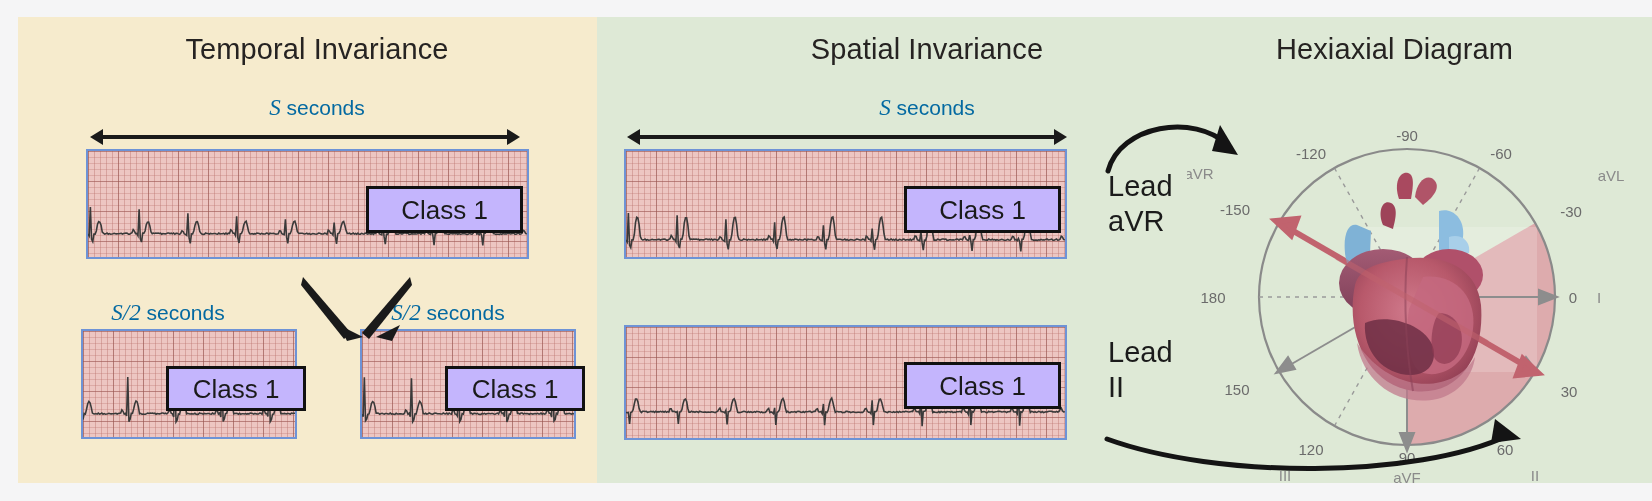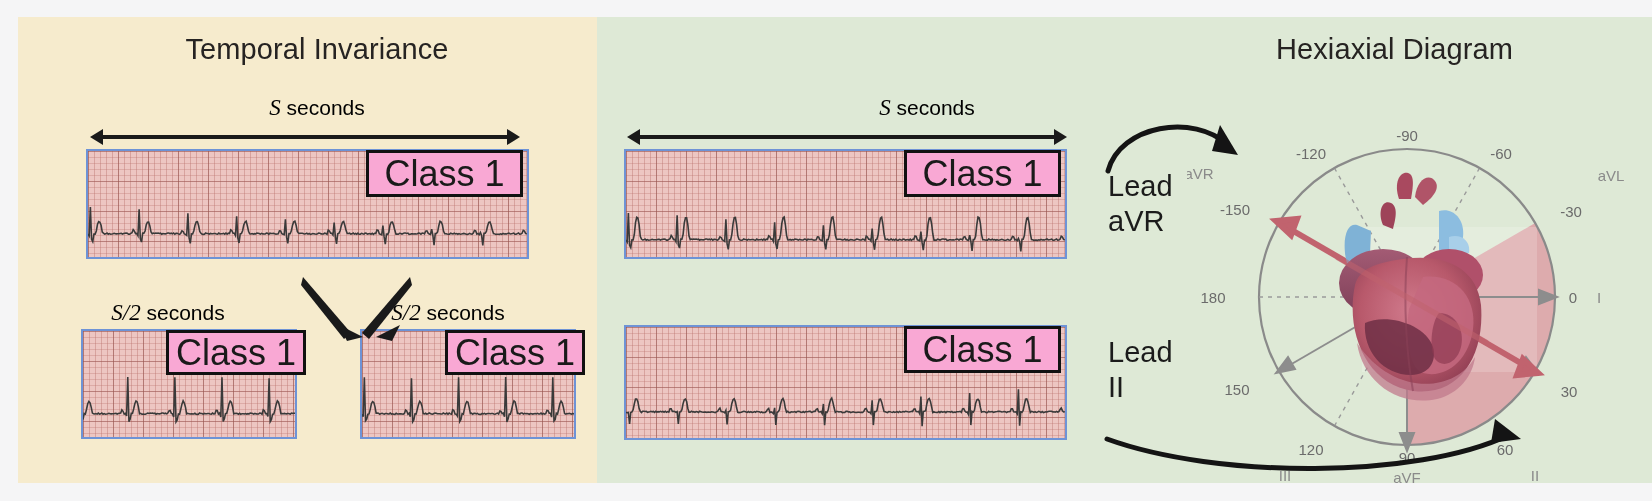--- a/index.html
+++ b/index.html
@@ -13,21 +13,21 @@
   #panel-spatial{left:597px;width:1037px;background:#dee9d6;}
 
   .title{
     position:absolute;left:0;right:0;top:16px;text-align:center;
     font-size:29px;letter-spacing:.1px;color:#262322;
   }
   #title-hexiaxial{left:auto;right:0;width:555px;}
   #title-spatial{left:0;width:660px;}
 
   .sublabel{
-    position:absolute;text-align:center;font-size:21px;color:#000000;
+    position:absolute;text-align:center;font-size:21px;color:#0369a1;
     white-space:nowrap;
   }
   .sublabel i{font-family:"Liberation Serif","DejaVu Serif",serif;font-style:italic;font-size:23px;}
 
   
   .span-arrow{position:absolute;height:16px;}
   .span-arrow .bar{position:absolute;left:9px;right:9px;top:6px;height:4px;background:#1a1a1a;}
   .span-arrow .hL,.span-arrow .hR{position:absolute;top:0;width:0;height:0;
      border-top:8px solid transparent;border-bottom:8px solid transparent;}
   .span-arrow .hL{left:0;border-right:13px solid #1a1a1a;}
@@ -48,23 +48,23 @@
   .ecg .grid-bold{
     background-image:
       linear-gradient(to right,rgba(150,85,80,.55) 1px,transparent 1px),
       linear-gradient(to bottom,rgba(150,85,80,.5) 1px,transparent 1px);
     background-size:30px 30px;
   }
   .ecg svg{position:absolute;inset:0;width:100%;height:100%;}
 
   
   .class-tag{
-    position:absolute;border:3px solid #111;background:#f9a8d4;
-    font-size:36px;line-height:1;display:flex;align-items:center;justify-content:center;
-    color:#1a1a1a;box-sizing:border-box;z-index:5;
+    position:absolute;border:3px solid #111;background:#c4b5fd;
+    font-size:26px;line-height:1;display:flex;align-items:center;justify-content:center;
+    color:#1a1a1a;box-sizing:border-box;z-index:5;margin-top:36px;
   }
 
   
   .split-arrow{position:absolute;z-index:3;}
 
   
   .lead-label{position:absolute;font-size:29px;line-height:1.22;color:#1b1b1b;margin-left:24px;}
 
   
   #hexaxial{position:absolute;}
@@ -130,20 +130,21 @@
     <div class="grid-bold"></div>
     <svg viewBox="0 0 216 110" preserveAspectRatio="none">
       <path id="wv-c" fill="none" stroke="#3a3a3a" stroke-width="1.6" d="M0.0,86.3 L1.2,88.9 L2.4,47.9 L3.6,93.2 L4.8,91.6 L6.0,86.4 L7.2,86.1 L8.4,81.3 L9.6,75.3 L10.8,73.2 L12.0,74.1 L13.2,78.5 L14.4,85.3 L15.6,85.2 L16.8,85.3 L18.0,86.4 L19.2,85.7 L20.4,85.3 L21.6,85.8 L22.8,86.2 L24.0,85.7 L25.2,85.7 L26.4,86.1 L27.6,86.1 L28.8,85.2 L30.0,86.3 L31.2,85.9 L32.4,86.4 L33.6,86.5 L34.8,85.4 L36.0,86.1 L37.2,86.2 L38.4,85.9 L39.6,86.0 L40.8,86.1 L42.0,86.4 L43.2,85.6 L44.4,82.1 L45.6,83.0 L46.8,86.4 L48.0,85.3 L49.2,89.0 L50.4,49.1 L51.6,94.3 L52.8,92.3 L54.0,86.0 L55.2,86.1 L56.4,81.0 L57.6,76.2 L58.8,73.0 L60.0,74.5 L61.2,78.3 L62.4,85.7 L63.6,86.1 L64.8,85.4 L66.0,86.3 L67.2,86.0 L68.4,85.1 L69.6,85.6 L70.8,86.2 L72.0,86.4 L73.2,85.6 L74.4,85.1 L75.6,85.4 L76.8,85.9 L78.0,85.9 L79.2,85.9 L80.4,86.2 L81.6,86.1 L82.8,85.1 L84.0,85.8 L85.2,86.0 L86.4,85.1 L87.6,86.4 L88.8,85.1 L90.0,86.0 L91.2,86.4 L92.4,81.7 L93.6,82.5 L94.8,86.1 L96.0,86.3 L97.2,88.3 L98.4,48.0 L99.6,93.9 L100.8,91.9 L102.0,85.7 L103.2,86.3 L104.4,80.8 L105.6,75.7 L106.8,73.3 L108.0,73.9 L109.2,79.2 L110.4,85.7 L111.6,85.3 L112.8,86.4 L114.0,85.5 L115.2,85.5 L116.4,86.1 L117.6,85.5 L118.8,86.4 L120.0,86.5 L121.2,86.5 L122.4,85.6 L123.6,86.1 L124.8,85.4 L126.0,86.2 L127.2,85.8 L128.4,85.6 L129.6,85.6 L130.8,85.8 L132.0,85.6 L133.2,85.6 L134.4,86.1 L135.6,86.4 L136.8,85.8 L138.0,85.2 L139.2,86.1 L140.4,83.0 L141.6,83.5 L142.8,85.8 L144.0,85.2 L145.2,88.9 L146.4,47.8 L147.6,94.5 L148.8,91.4 L150.0,86.1 L151.2,86.2 L152.4,82.0 L153.6,76.1 L154.8,72.4 L156.0,73.5 L157.2,79.1 L158.4,85.6 L159.6,85.5 L160.8,86.2 L162.0,85.2 L163.2,85.1 L164.4,86.1 L165.6,85.5 L166.8,85.9 L168.0,85.6 L169.2,85.9 L170.4,86.4 L171.6,85.6 L172.8,85.8 L174.0,86.2 L175.2,85.8 L176.4,85.7 L177.6,86.0 L178.8,85.5 L180.0,86.1 L181.2,86.1 L182.4,85.2 L183.6,86.3 L184.8,85.5 L186.0,86.3 L187.2,85.8 L188.4,82.3 L189.6,82.6 L190.8,85.3 L192.0,85.4 L193.2,89.4 L194.4,48.1 L195.6,93.4 L196.8,92.0 L198.0,85.2 L199.2,86.2 L200.4,81.2 L201.6,75.4 L202.8,72.8 L204.0,74.6 L205.2,79.2 L206.4,85.7 L207.6,86.3 L208.8,85.6 L210.0,85.9 L211.2,85.5 L212.4,85.8 L213.6,86.3 L214.8,85.5 L216.0,86.4"></path>
     </svg>
   </div>
   <div class="class-tag" style="left:427px;top:313px;width:140px;height:45px;">Class 1</div>
 </div>
 
 <div class="panel" id="panel-spatial">
 
+  <div class="title" id="title-spatial">Spatial Invariance</div>
   <div class="title" id="title-hexiaxial">Hexiaxial Diagram</div>
 
   <div class="sublabel" style="left:0;width:660px;top:78px;">
     <i>S</i><span> seconds</span>
   </div>
 
   <div class="span-arrow" style="left:30px;width:440px;top:112px;">
     <div class="hL"></div>
     <div class="bar"></div>
     <div class="hR"></div>

